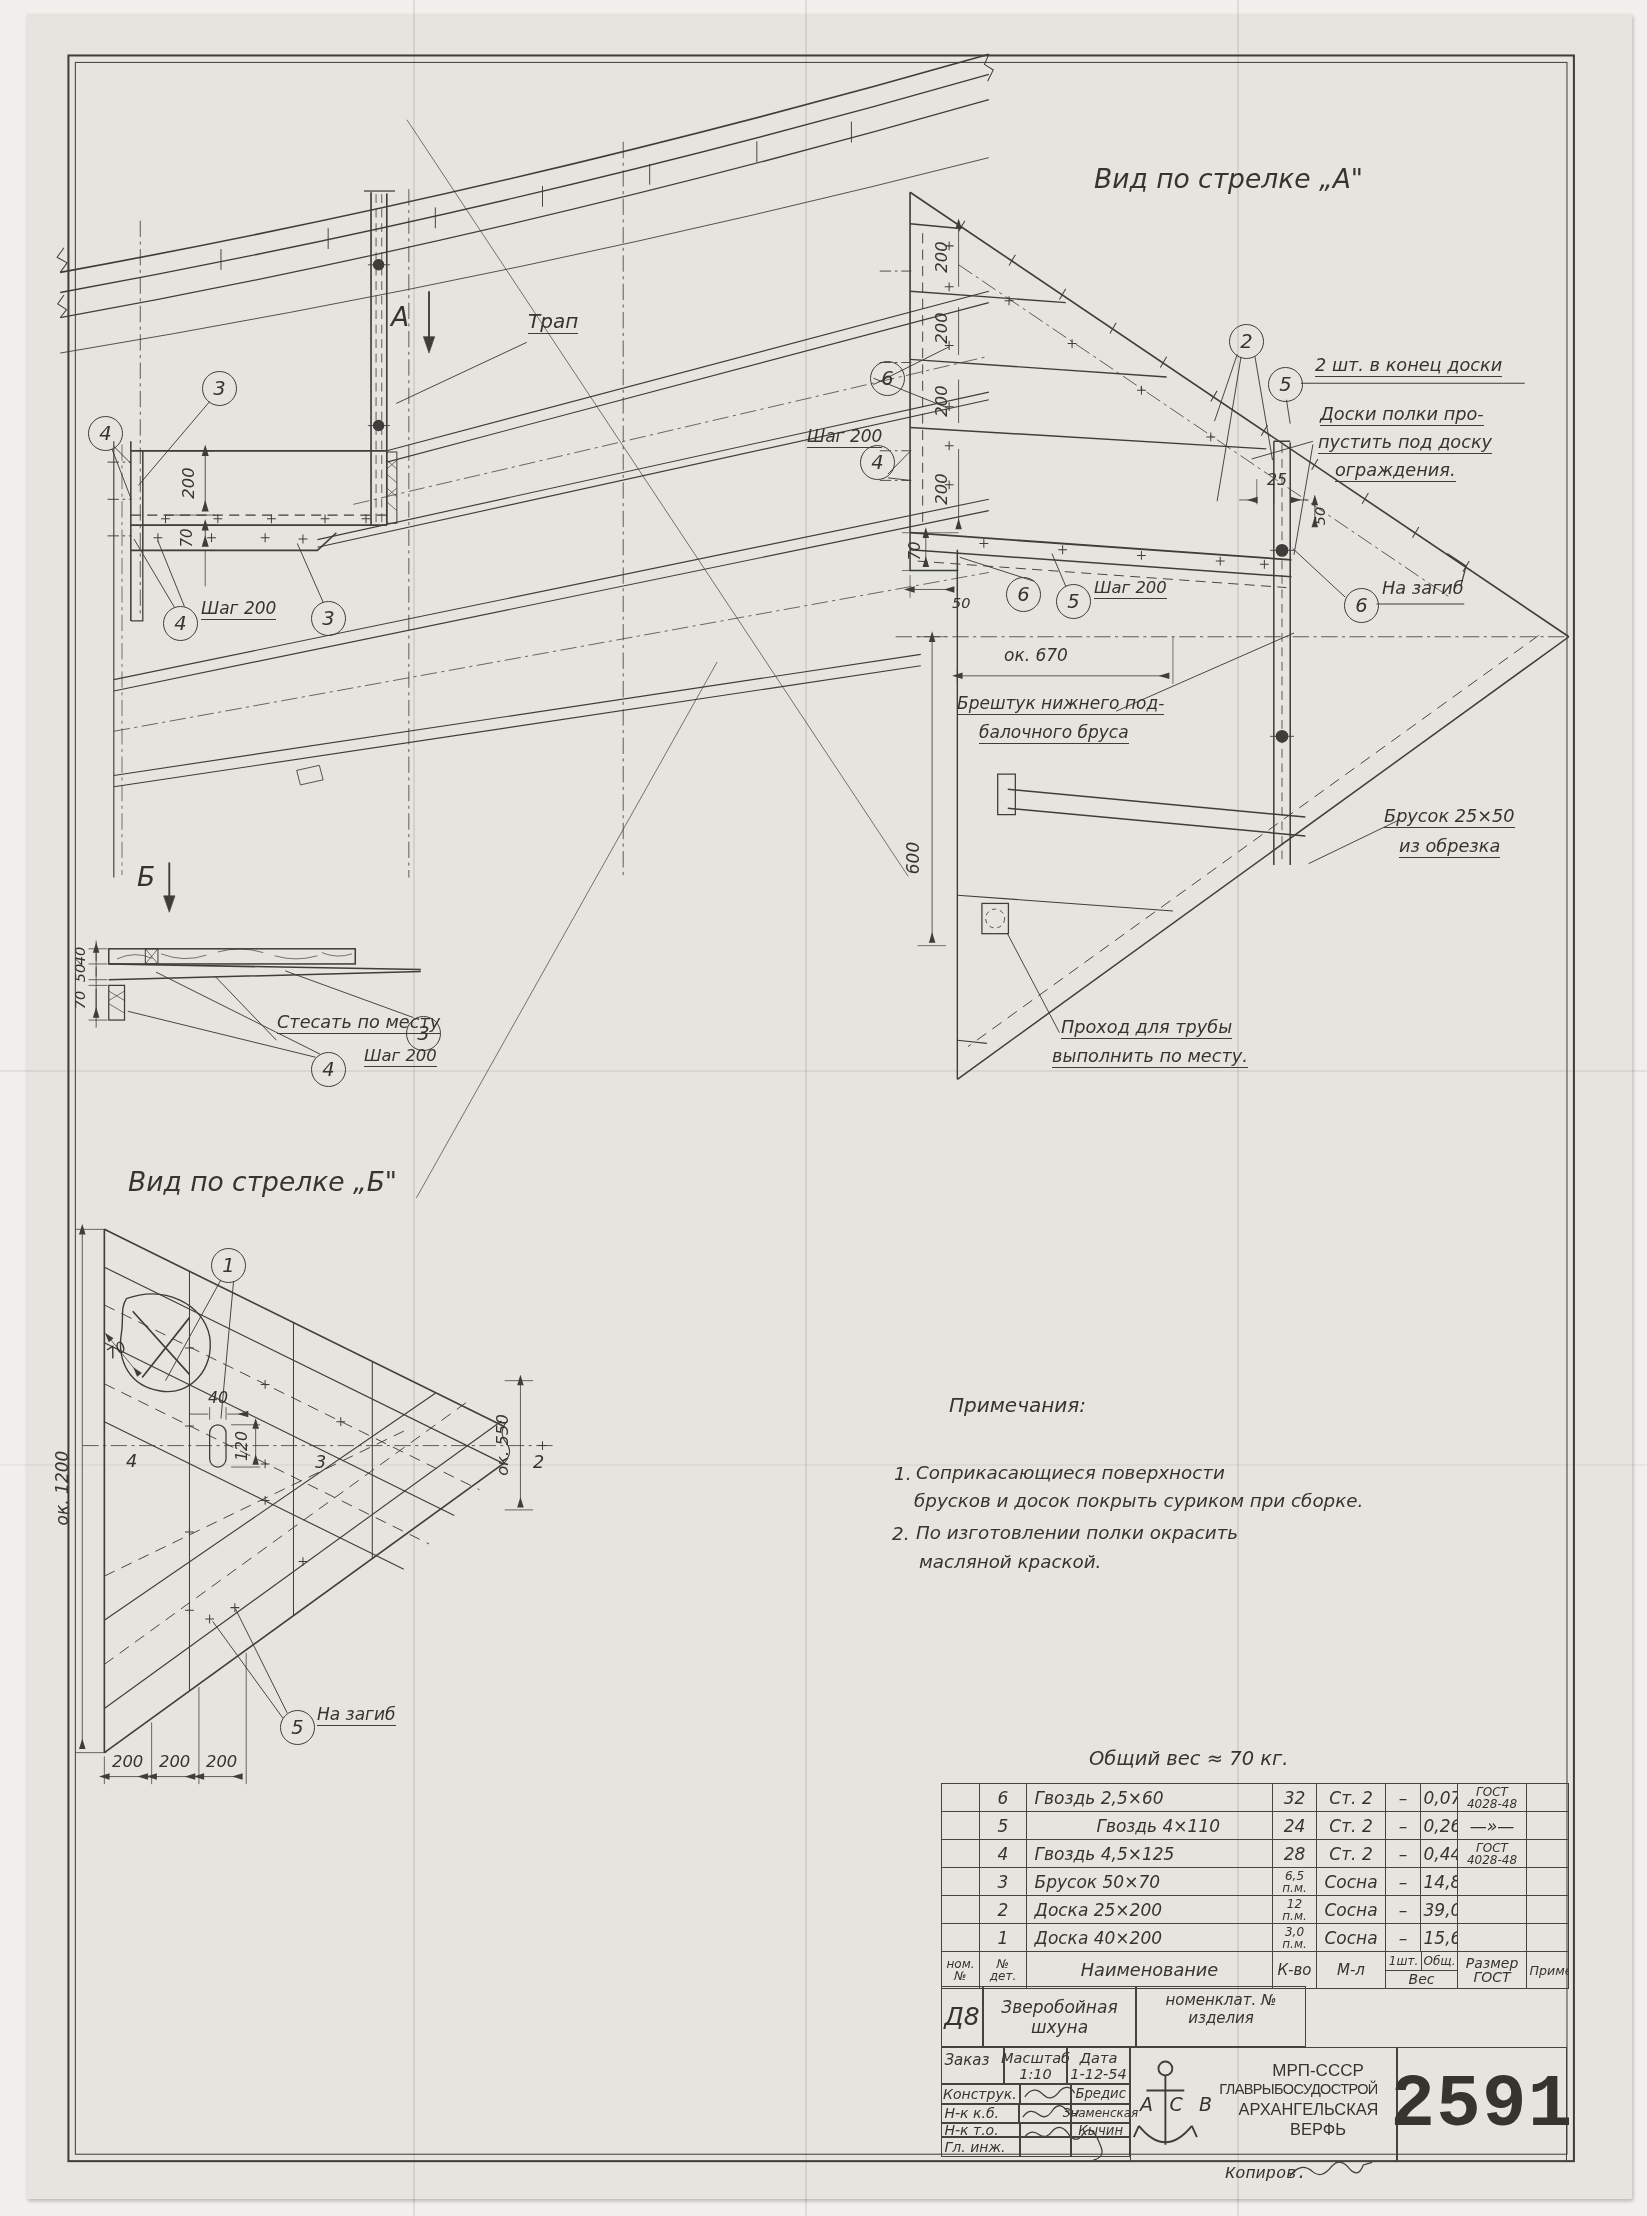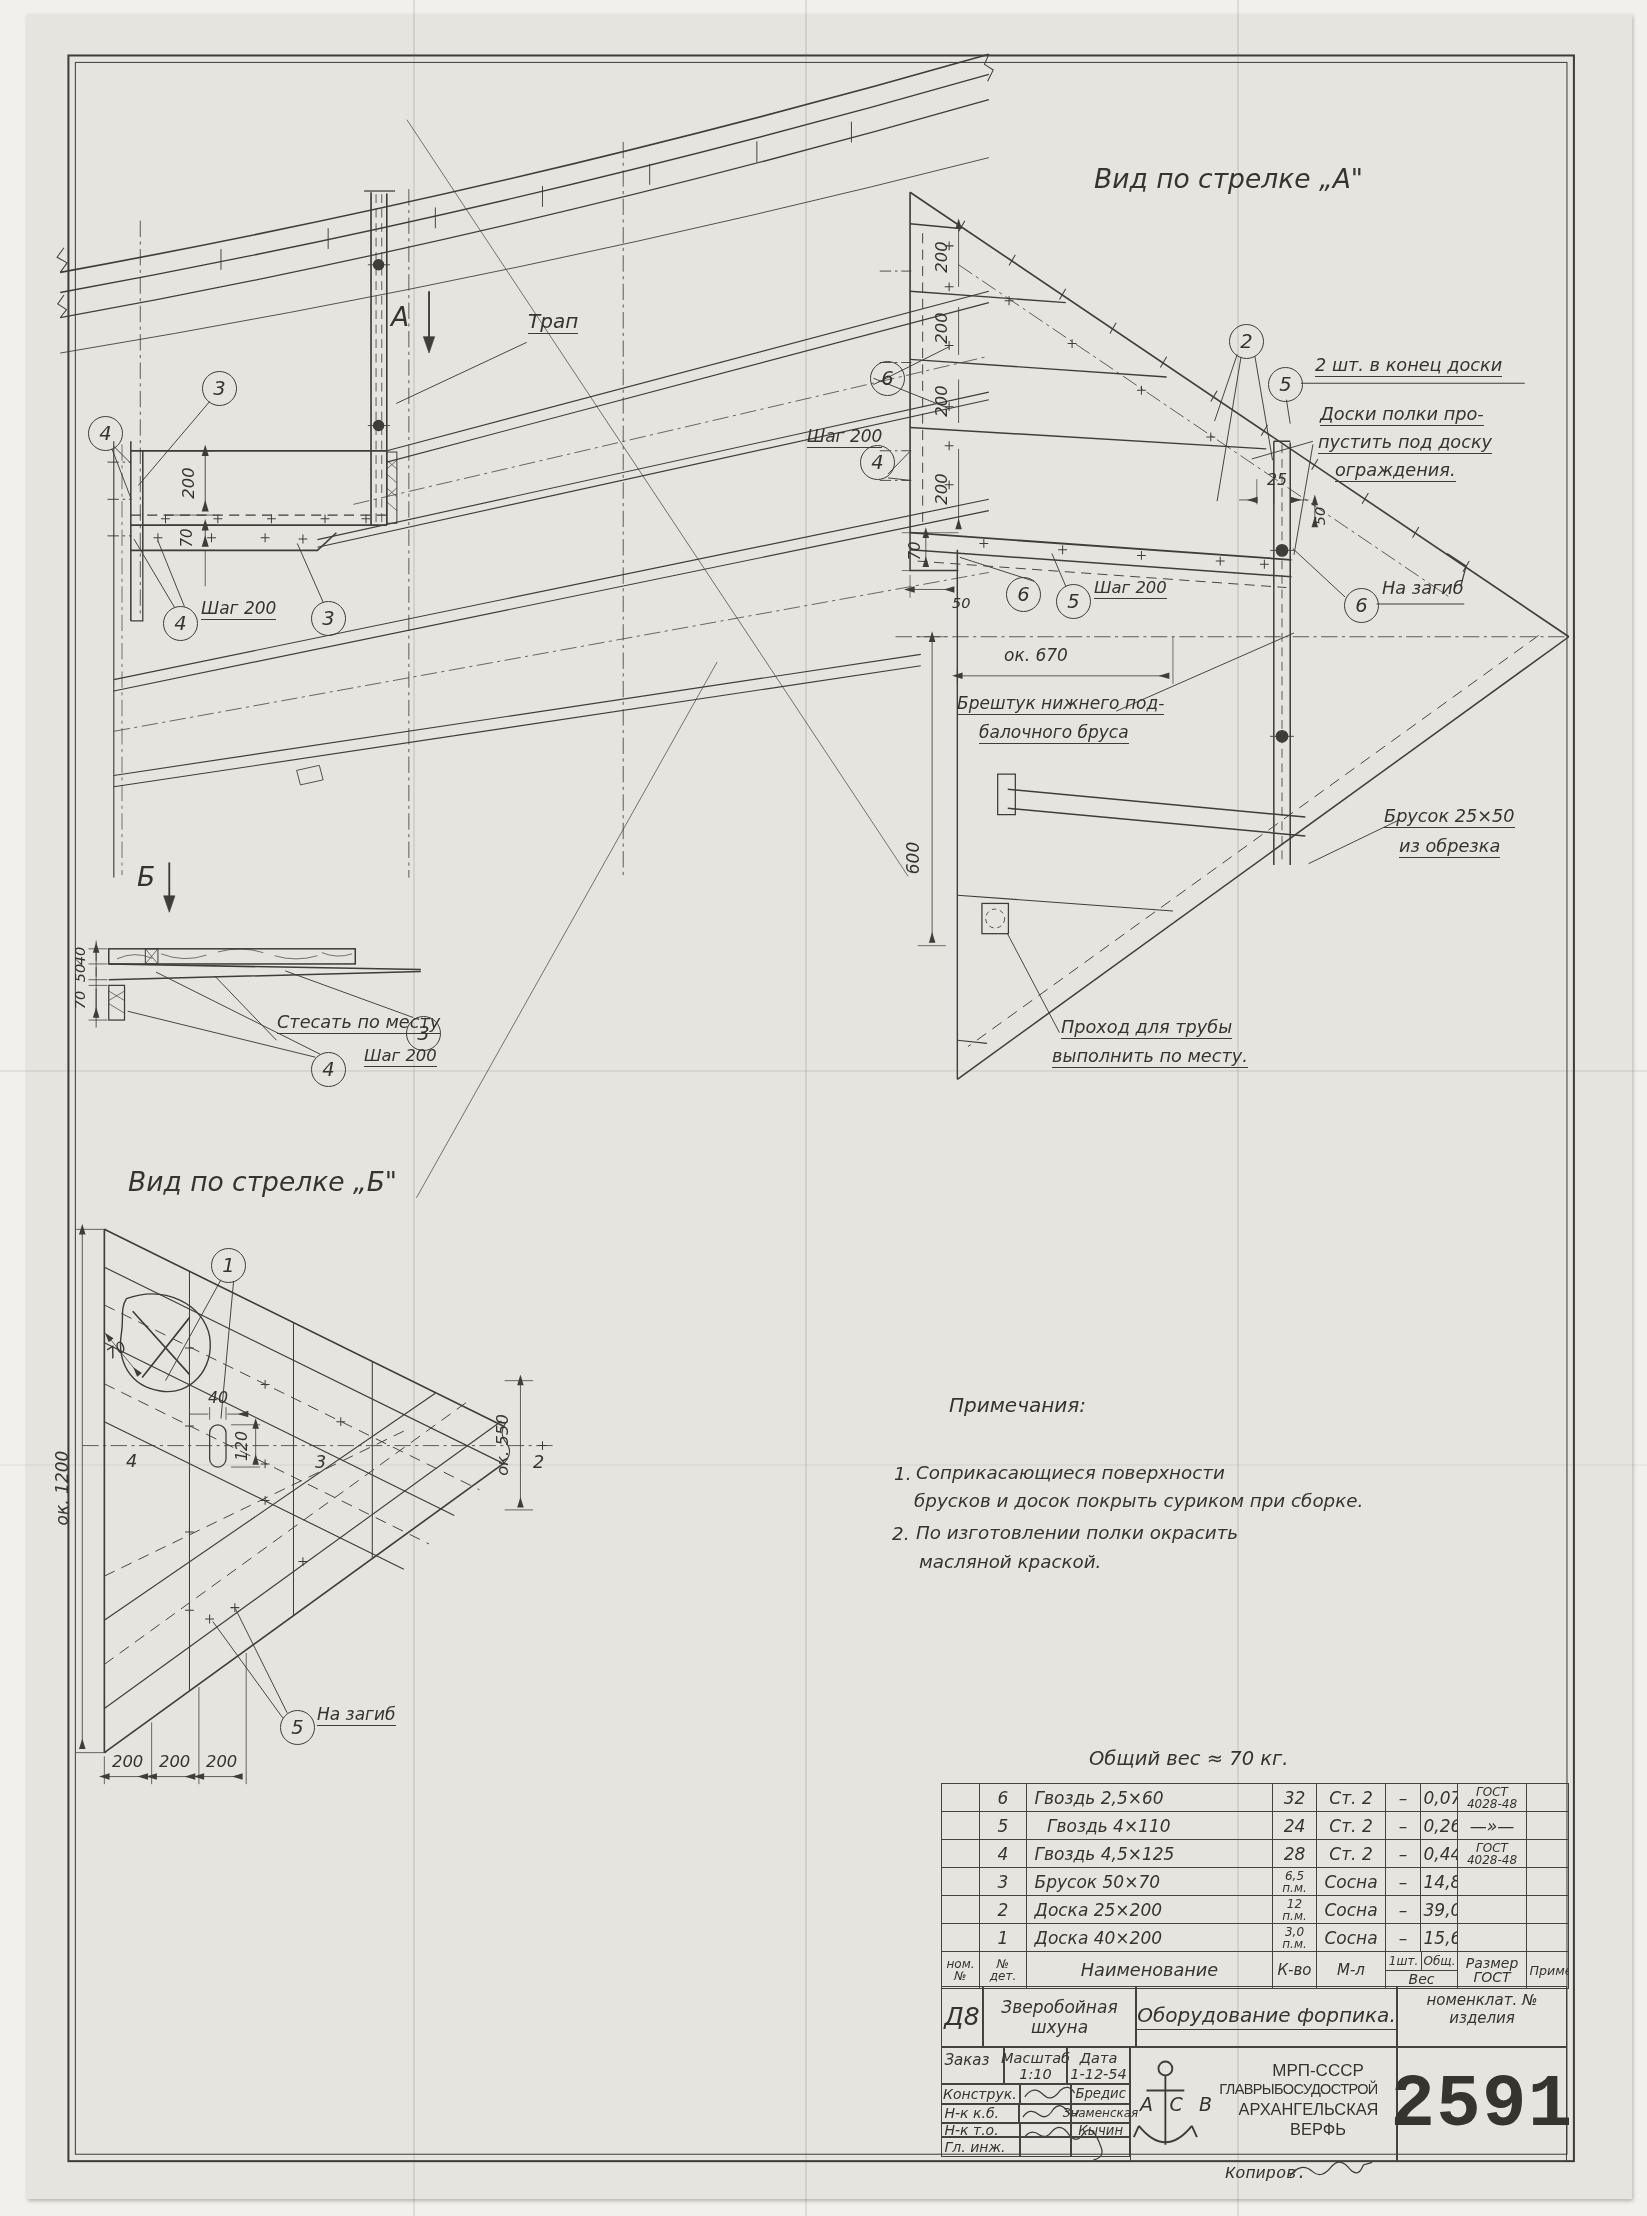--- a/index.html
+++ b/index.html
@@ -422,21 +422,21 @@
     <td>0,07</td>
     <td class="small2">
             <div>ГОСТ</div>
             <div>4028-48</div>
           </td>
     <td></td>
   </tr>
   <tr style="height:28px">
     <td></td>
     <td>5</td>
-    <td style="text-align:left;padding-left:20px">Гвоздь 4×110</td>
+    <td style="text-align:center;padding-left:20px">Гвоздь 4×110</td>
     <td>24</td>
     <td>Ст. 2</td>
     <td>–</td>
     <td>0,26</td>
     <td>—»—</td>
     <td></td>
   </tr>
   <tr style="height:28px">
     <td></td>
     <td>4</td>
@@ -511,23 +511,20 @@
   </tr>
 </tbody>
     </table>
 
 <div class="abs" style="left:941px;top:1986px;width:627px;height:61px;display:flex;">
   <div class="tb-cell" style="width:42px;font-size:25px;">Д8</div>
   <div class="tb-cell" style="width:153px;flex-direction:column;font-size:17px;">
     <div>Зверобойная</div>
     <div>шхуна</div>
   </div>
-  <div class="tb-cell" style="width:261px;font-size:20px;">
-        <span class="ul">Оборудование форпика.</span>
-      </div>
   <div class="tb-cell" style="width:170px;flex-direction:column;font-size:15px;align-items:center;justify-content:flex-start;padding-top:3.8px">
     <div>номенклат. №</div>
     <div>изделия</div>
   </div>
 </div>
 
 <div class="abs" style="left:941px;top:2047px;width:627px;height:115px;display:flex;">
   <div style="width:189px;display:flex;flex-direction:column;">
     <div style="display:flex;height:37px;">
       <div class="tb-cell" style="width:63px;font-size:15px;align-items:flex-start;justify-content:flex-start;padding:2.5px">Заказ</div>

